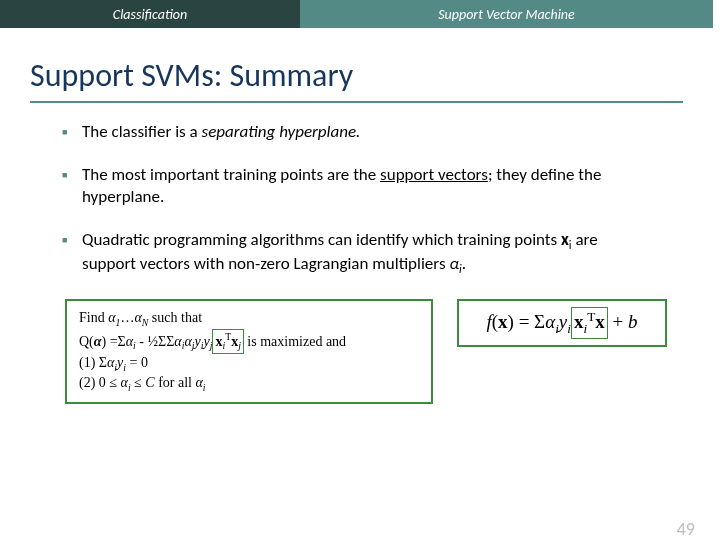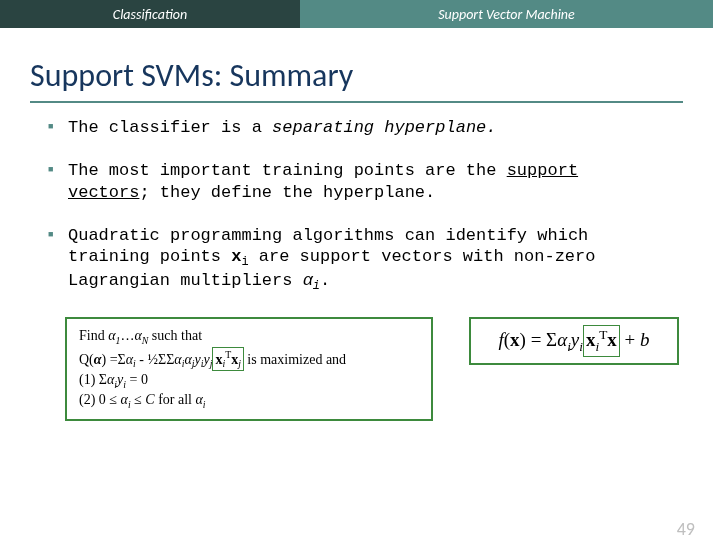--- a/index.html
+++ b/index.html
@@ -50,22 +50,21 @@
     font-weight: 400;
   }
   .rule {
     height: 2px;
     background: #538a85;
     margin: 0 30px 14px 30px;
   }
   ul.bullets {
     list-style: none;
     padding: 0 42px 0 42px;
-    margin: 4px;
-    font-family: Liberation Mono, monospace;
+    margin: 18px;
   }
   ul.bullets > li {
     font-size: 17px;
     line-height: 1.25;
     margin-bottom: 22px;
     position: relative;
     padding-left: 22px;
   }
   ul.bullets > li::before {
     content: "■";
@@ -75,21 +74,21 @@
     left: 2px;
     top: 5px;
   }
   .em { font-style: italic; }
   .u { text-decoration: underline; }
   .b { font-weight: bold; }
   .sub { font-size: 0.7em; vertical-align: sub; }
   .sup { font-size: 0.7em; vertical-align: super; }
   .boxes {
     display: flex;
-    gap: 36px;
+    gap: 24px;
     padding: 0 55px 0 65px;
     align-items: flex-start;
   }
   .box {
     border: 2px solid #3d8a3d;
     padding: 8px 12px;
     font-family: "Times New Roman", serif;
     font-size: 14px;
     line-height: 1.35;
   }

